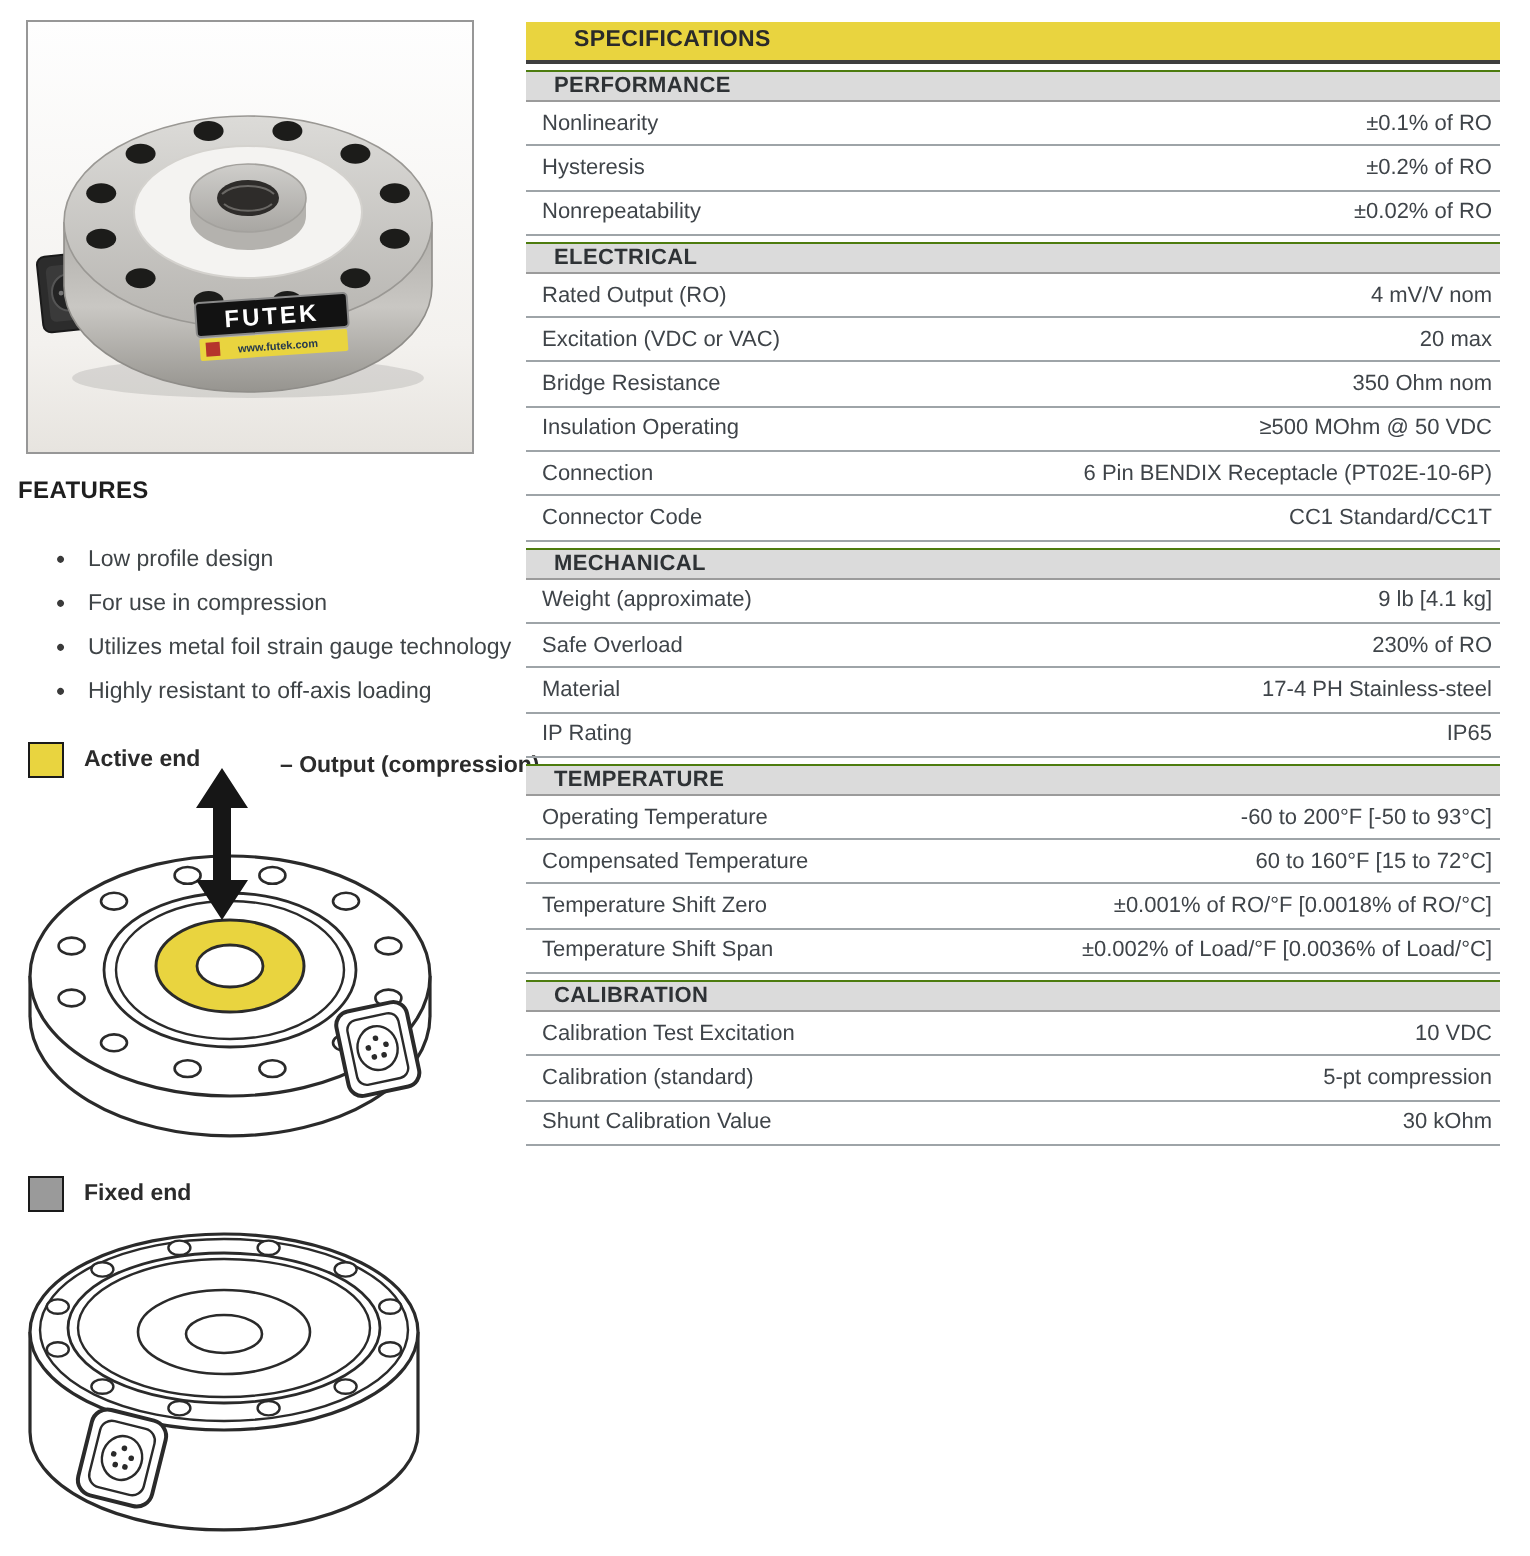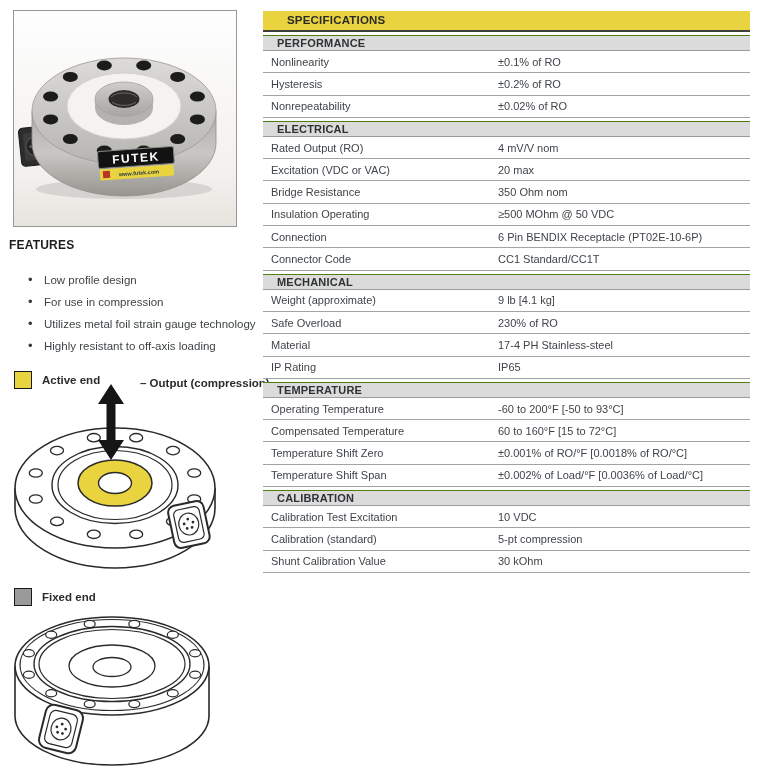--- a/index.html
+++ b/index.html
@@ -55,21 +55,21 @@
   .sec-header{
     margin-top:3px;height:16px;line-height:14px;background:var(--section-gray,#dbdbdb);
     border-top:1px solid #4d7c0f;border-bottom:1px solid #9b9b9b;box-sizing:border-box;
     font-size:11px;font-weight:bold;color:#2e3235;padding-left:14px;letter-spacing:.2px;
   }
   .spec-row{
     display:flex;align-items:center;height:22.3px;box-sizing:border-box;
     border-bottom:1px solid #9ea4a8;font-size:11px;color:#3f4449;
   }
   .cell.label{width:235px;padding-left:8px;box-sizing:border-box;flex:none;}
-  .cell.value{flex:1;padding-right:4px;}
+  .cell.value{flex:1;padding-right:4px;text-align:right;}
   svg text{font-family:"Liberation Sans",sans-serif;}
 </style>
 </head>
 <body>
 
 <div class="page">
 
   <div class="photo-box">
     <svg viewBox="0 0 222 215">
       <defs>

